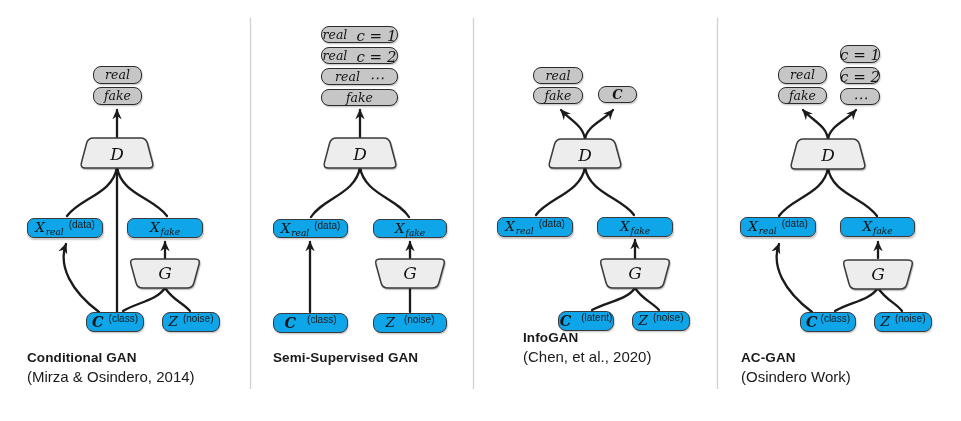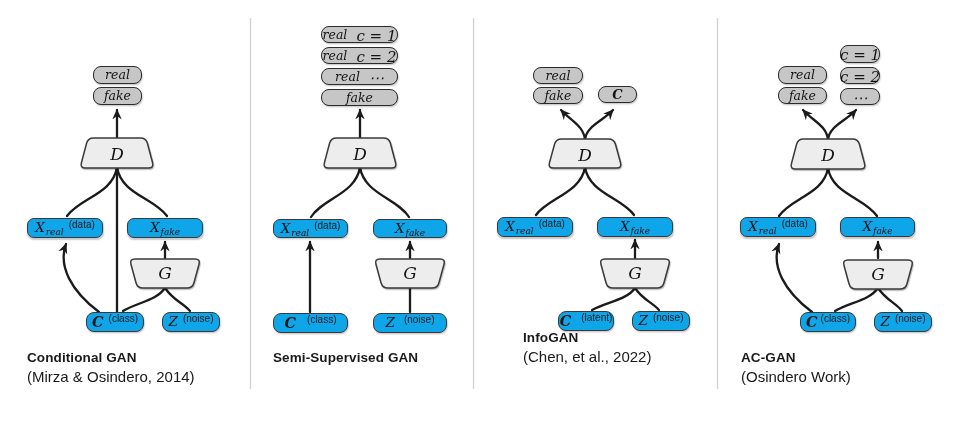--- a/index.html
+++ b/index.html
@@ -194,21 +194,21 @@
   <div class="node light" style="left:558px;top:311px;width:56px;height:20px;">
     <span class="math cvar">C</span>
     <span class="note" style="margin-left:10px;">(latent)</span>
   </div>
   <div class="node light" style="left:632px;top:311px;width:58px;height:20px;">
     <span class="math zvar">Z</span>
     <span class="note">(noise)</span>
   </div>
   <div class="caption" style="left:491px;top:330px;margin-left:32px;">
     <div class="cap-title">InfoGAN</div>
-    <div class="cap-cite">(Chen, et al., 2022)</div>
+    <div class="cap-cite">(Chen, et al., 2020)</div>
   </div>
 
   <div class="node dark" style="left:840px;top:45px;width:40px;height:18px;">
     <span class="math tag">c = 1</span>
   </div>
   <div class="node dark" style="left:778px;top:66px;width:49px;height:18px;">
     <span class="math">real</span>
   </div>
   <div class="node dark" style="left:840px;top:67px;width:40px;height:17px;">
     <span class="math tag">c = 2</span>

